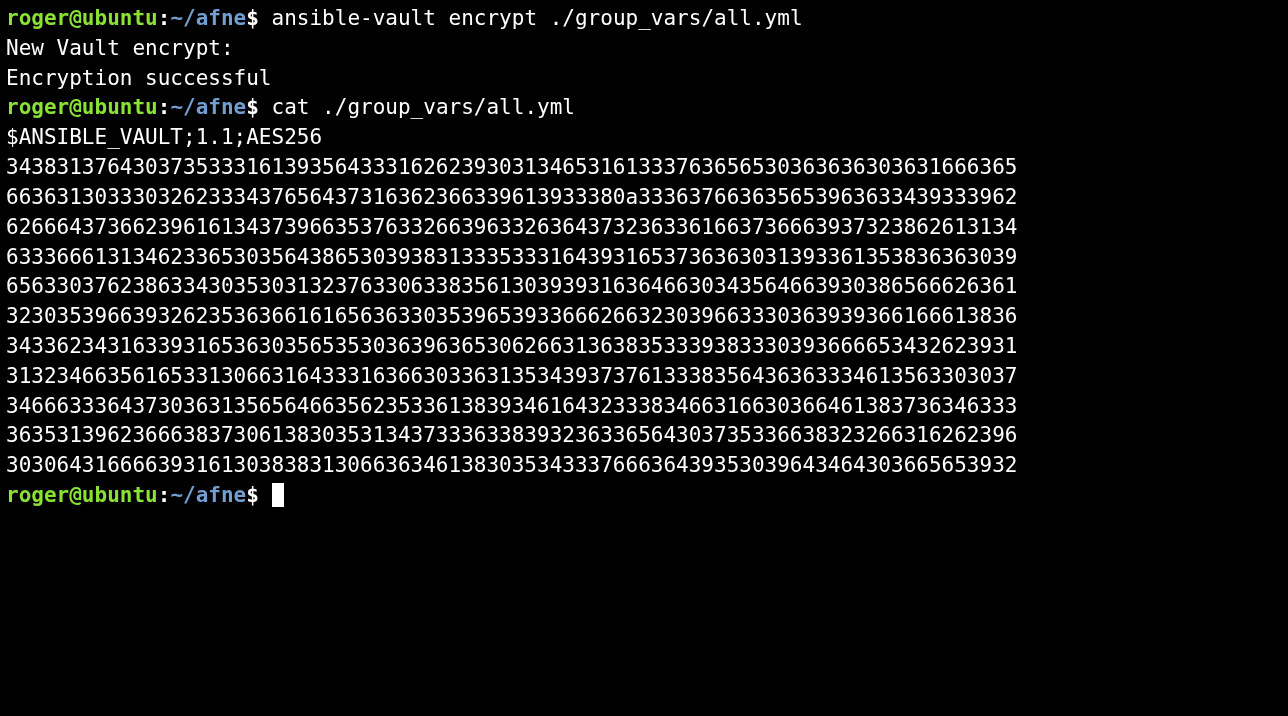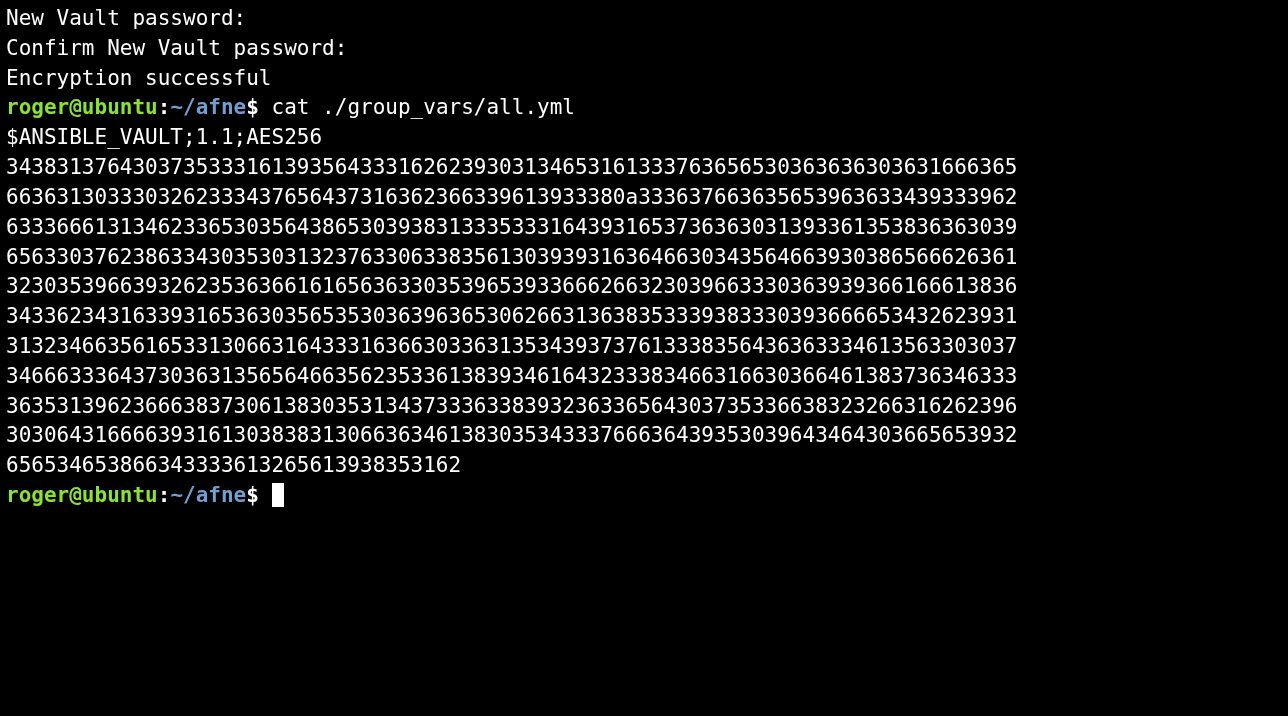--- a/index.html
+++ b/index.html
@@ -32,30 +32,30 @@
     height: 24px;
     background: #ffffff;
     vertical-align: text-bottom;
     margin-left: 0px;
   }
 </style>
 </head>
 <body>
 
 <div id="terminal">
-    <div class="line"><span class="out">New Vault password:</span></div>
-    <div class="line"><span class="out">Confirm New Vault password:</span></div>
+    <div class="line"><span class="prompt-user">roger@ubuntu</span><span class="prompt-colon">:</span><span class="prompt-path">~/afne</span><span class="prompt-dollar">$</span><span class="cmd"> ansible-vault encrypt ./group_vars/all.yml</span></div>
+    <div class="line"><span class="out">New Vault encrypt:</span></div>
     <div class="line"><span class="out">Encryption successful</span></div>
     <div class="line"><span class="prompt-user">roger@ubuntu</span><span class="prompt-colon">:</span><span class="prompt-path">~/afne</span><span class="prompt-dollar">$</span><span class="cmd"> cat ./group_vars/all.yml</span></div>
     <div class="line"><span class="out">$ANSIBLE_VAULT;1.1;AES256</span></div>
     <div class="line"><span class="out">34383137643037353331613935643331626239303134653161333763656530363636303631666365</span></div>
     <div class="line"><span class="out">6636313033303262333437656437316362366339613933380a333637663635653963633439333962</span></div>
+    <div class="line"><span class="out">62666437366239616134373966353763326639633263643732363361663736663937323862613134</span></div>
     <div class="line"><span class="out">63336661313462336530356438653039383133353331643931653736363031393361353836363039</span></div>
     <div class="line"><span class="out">65633037623863343035303132376330633835613039393163646630343564663930386566626361</span></div>
     <div class="line"><span class="out">32303539663932623536366161656363303539653933666266323039663330363939366166613836</span></div>
     <div class="line"><span class="out">34336234316339316536303565353036396365306266313638353339383330393666653432623931</span></div>
     <div class="line"><span class="out">31323466356165331306631643331636630336313534393737613338356436363334613563303037</span></div>
     <div class="line"><span class="out">34666333643730363135656466356235336138393461643233383466316630366461383736346333</span></div>
     <div class="line"><span class="out">36353139623666383730613830353134373336338393236336564303735336638323266316262396</span></div>
     <div class="line"><span class="out">30306431666639316130383831306636346138303534333766636439353039643464303665653932</span></div>
-    <div class="line"><span class="out">656534653866343333613265613938353162</span></div>
     <div class="line"><span class="prompt-user">roger@ubuntu</span><span class="prompt-colon">:</span><span class="prompt-path">~/afne</span><span class="prompt-dollar">$</span><span class="cmd"> </span><span class="cursor"></span></div>
   </div>
 
 </body></html>

